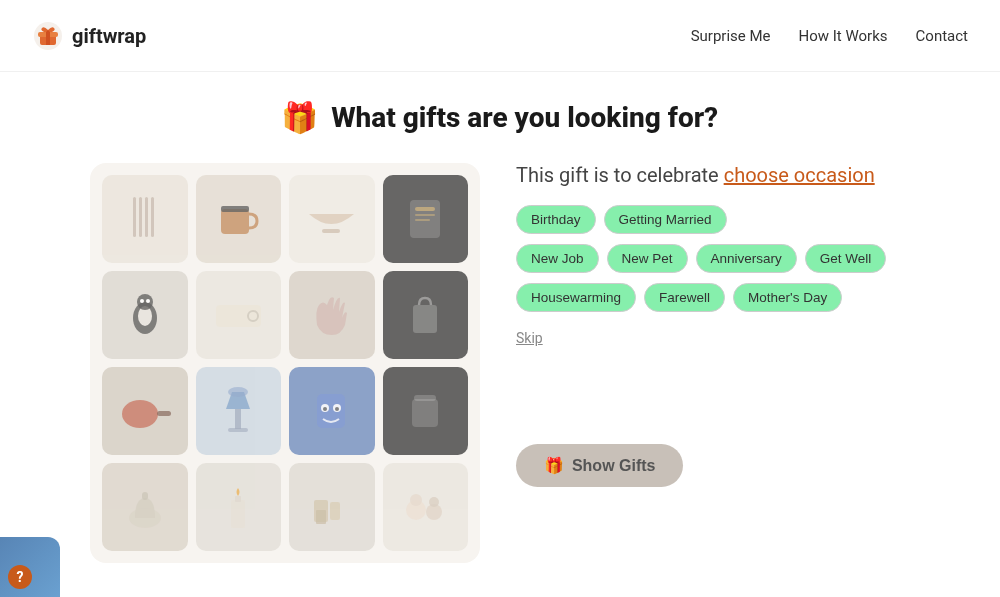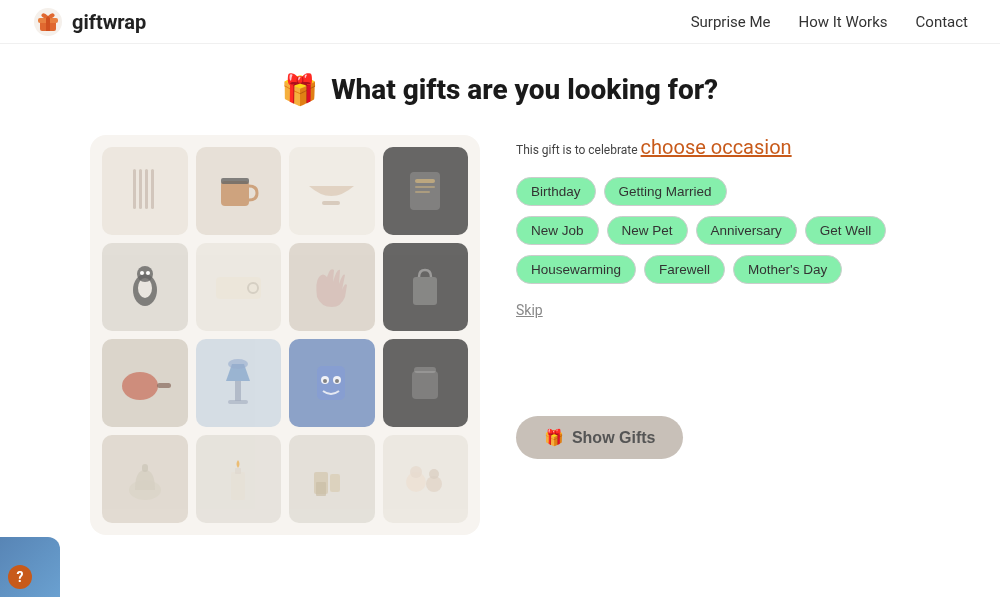--- a/index.html
+++ b/index.html
@@ -12,21 +12,21 @@
       overflow: hidden;
       position: relative;
     }
 
     
     nav {
       display: flex;
       align-items: center;
       justify-content: space-between;
       padding: 0 32px;
-      height: 44px;
+      height: 72px;
       border-bottom: 1px solid #f0f0f0;
     }
     .logo {
       display: flex;
       align-items: center;
       gap: 8px;
       font-weight: 700;
       font-size: 20px;
       color: #222;
     }
@@ -119,21 +119,21 @@
     .grid-cell.animals { background: #e8e4dc; }
 
     
     .right-panel {
       flex: 1;
       display: flex;
       flex-direction: column;
       gap: 18px;
     }
     .celebrate-text {
-      font-size: 12px;
+      font-size: 20px;
       color: #444;
       margin-bottom: 4px;
     }
     .choose-occasion {
       color: #c85a1a;
       text-decoration: underline;
       cursor: pointer;
       font-size: 20px;
       text-align: right;
     }

